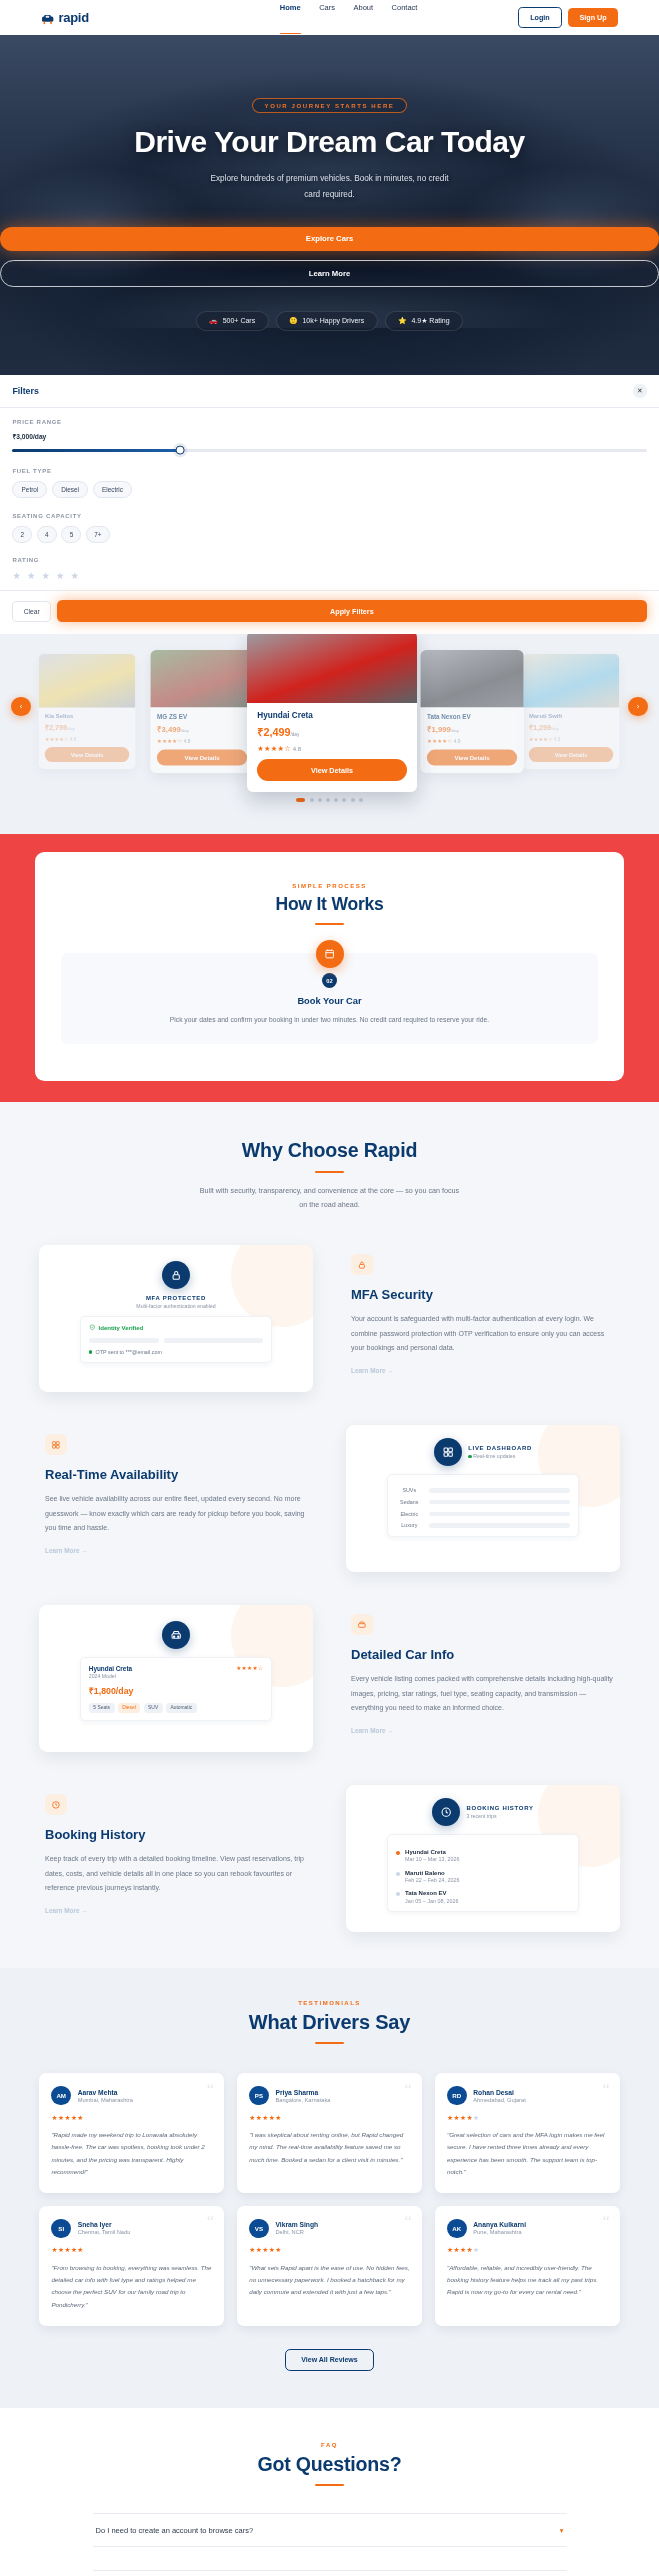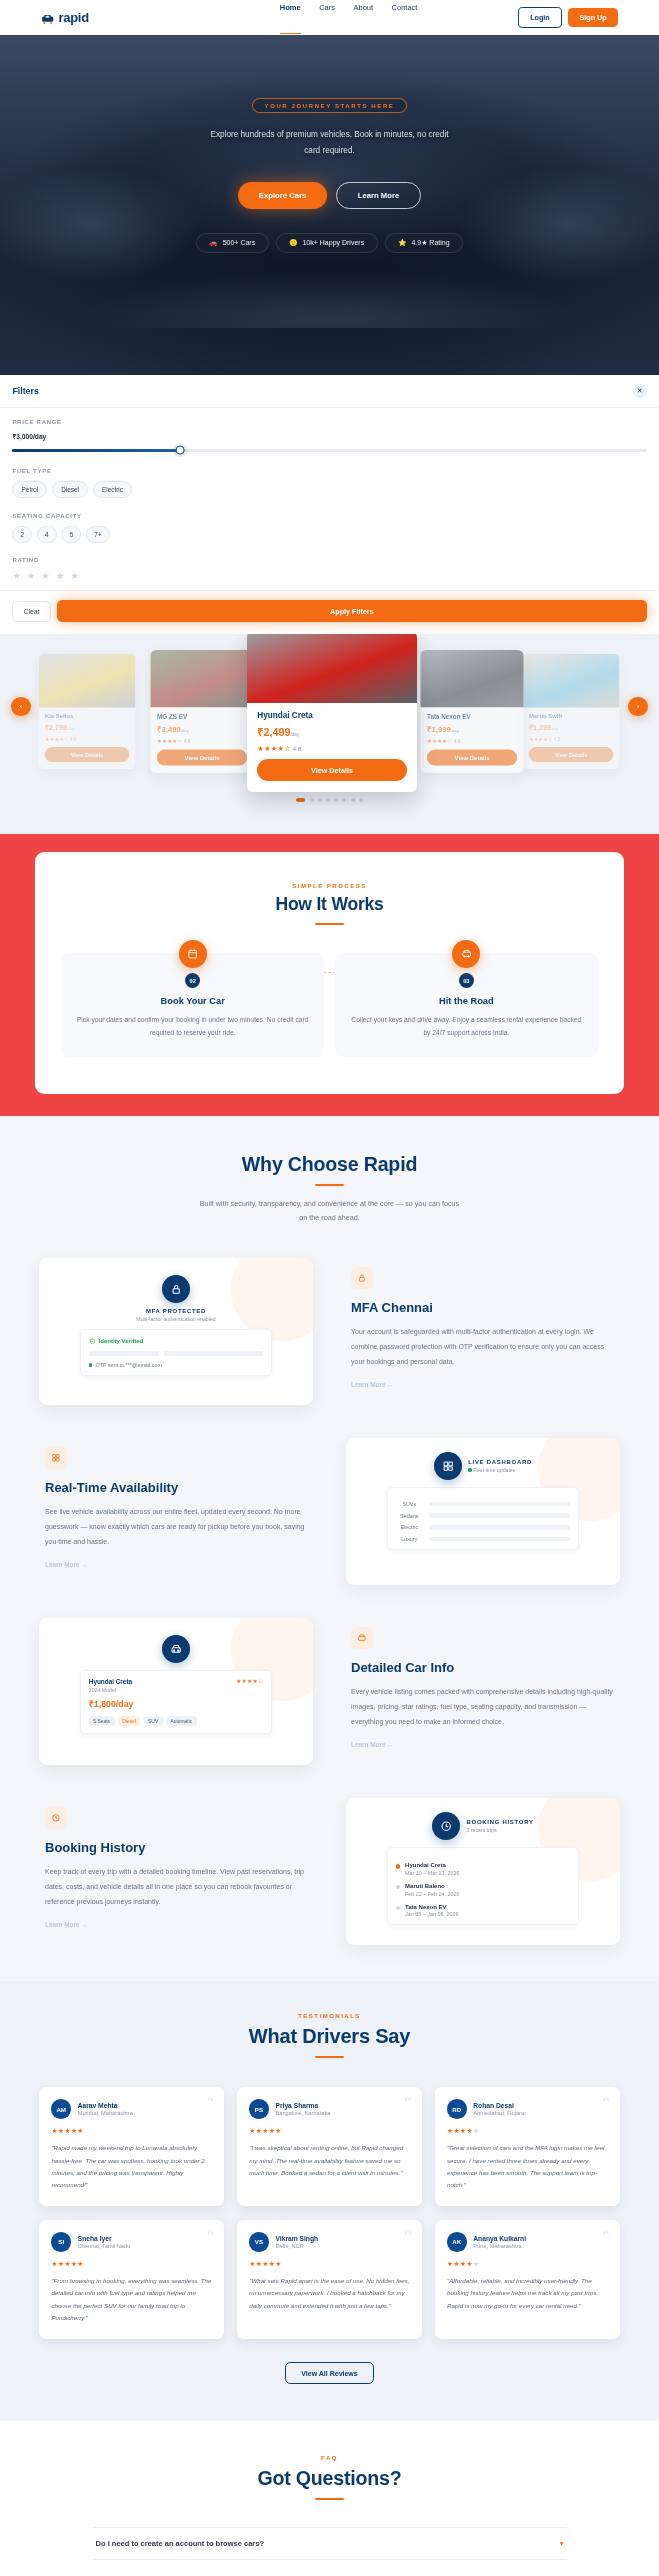--- a/index.html
+++ b/index.html
@@ -61,21 +61,21 @@
     letter-spacing: 1.6px; background: rgba(20,28,42,.35);
   }
   .hero-title {
     margin-top: 12.4px; font-size: 30px; line-height: 1.06; color: #fff; font-weight: 700;
     letter-spacing: -0.5px; text-shadow: 0 2.1px 11.3px rgba(0,0,0,.5);
   }
   .hero-sub {
     margin: 13.4px auto 0; width: 242px; font-size: 8.2px; line-height: 2.0;
     color: #dbe2ec; text-shadow: 0 1px 5.2px rgba(0,0,0,.6);
   }
-  .hero-cta { margin-top: 23px; display: flex; gap: 9.3px; justify-content: center; }
+  .hero-cta { margin-top: 23px; display: flex; gap: 9.3px; justify-content: flex-end; flex-direction: column; }
   .btn-explore {
     background:#f36b12; color:#fff; border:none; border-radius: 13.4px;
     padding: 7.7px 20.6px; font-size: 7.7px; font-weight: 700; cursor:pointer;
     box-shadow: 0 0 17.5px rgba(243,107,18,.55);
   }
   .btn-learn {
     background: transparent; color:#fff; border:0.8px solid rgba(255,255,255,.75);
     border-radius: 13.4px; padding: 7.7px 20.6px; font-size: 7.7px; font-weight: 700; cursor:pointer;
   }
   .hero-stats { margin-top: 24px; display:flex; gap: 7.2px; justify-content:center; }
@@ -285,21 +285,21 @@
   }
 
   
   .faq { background:#fff; padding: 34px 0 38px; }
   .faq-list { width: 474px; margin: 27px auto 0; }
   .faq-item {
     border-bottom: 0.5px solid #e8ecf2; padding: 11.3px 3.1px; display:flex;
     align-items:center; justify-content:space-between; cursor:pointer;
   }
   .faq-item:first-child { border-top: 0.5px solid #e8ecf2; }
-  .faq-q { font-size: 7.5px; font-weight:700; color:#2f3a4c; }
+  .faq-q { font-size: 7.5px; font-weight:400; color:#2f3a4c; }
   .faq-chev { color:#f36b12; font-size: 7.2px; }
   .f-link { display:block; font-size: 6.4px; color:#b9c8dc; text-decoration:none; margin-bottom: 8.8px; cursor:pointer; }
 </style>
 </head>
 <body>
 
 <div class="nav">
   <div class="brand">
     <span class="brand-logo">
       <svg width="13.4" height="11.3" viewBox="0 0 26 22">
@@ -321,20 +321,21 @@
   <div class="nav-right">
     <button class="btn-login">Login</button>
     <button class="btn-signup">Sign Up</button>
   </div>
 </div>
 
 <div class="hero">
   <div class="hero-car"></div>
   <div class="hero-inner">
     <div class="hero-badge">YOUR JOURNEY STARTS HERE</div>
+    <h1 class="hero-title">Drive Your Dream Car Today</h1>
     <p class="hero-sub">Explore hundreds of premium vehicles. Book in minutes, no credit card required.</p>
     <div class="hero-cta">
       <button class="btn-explore">Explore Cars</button>
       <button class="btn-learn">Learn More</button>
     </div>
     <div class="hero-stats">
       <div class="hero-stat">
         <span>🚗</span>
         <span>500+ Cars</span>
       </div>
@@ -475,33 +476,20 @@
               <rect x="4" y="5" width="16" height="16" rx="2"></rect>
               <line x1="4" y1="10" x2="20" y2="10"></line>
               <line x1="8" y1="3" x2="8" y2="6"></line>
               <line x1="16" y1="3" x2="16" y2="6"></line>
             </svg>
         </div>
         <div class="step-num">02</div>
         <div class="step-title">Book Your Car</div>
         <div class="step-desc">Pick your dates and confirm your booking in under two minutes. No credit card required to reserve your ride.</div>
       </div>
-      <div class="step">
-        <div class="step-icon">
-          <svg width="11.3" height="11.3" viewBox="0 0 24 24" fill="none" stroke="#fff" stroke-width="2">
-              <rect x="4" y="9" width="16" height="9" rx="2"></rect>
-              <path d="M6 9l2-4h8l2 4"></path>
-              <circle cx="8" cy="18" r="1.3" fill="#fff"></circle>
-              <circle cx="16" cy="18" r="1.3" fill="#fff"></circle>
-            </svg>
-        </div>
-        <div class="step-num">03</div>
-        <div class="step-title">Hit the Road</div>
-        <div class="step-desc">Collect your keys and drive away. Enjoy a seamless rental experience backed by 24/7 support across India.</div>
-      </div>
     </div>
   </div>
 </div>
 
 <div class="why">
   <div class="sec-title" style="font-size:19.6px">Why Choose Rapid</div>
   <div class="sec-rule"></div>
   <div class="sec-sub">Built with security, transparency, and convenience at the core — so you can focus on the road ahead.</div>
 
   <div class="feature-row">
@@ -536,21 +524,21 @@
         </div>
       </div>
     </div>
     <div class="f-text">
       <div class="f-icon-box">
         <svg width="9.8" height="9.8" viewBox="0 0 24 24" fill="none" stroke="#f36b12" stroke-width="2">
             <rect x="6" y="11" width="12" height="9" rx="2"></rect>
             <path d="M9 11V8a3 3 0 0 1 6 0v3"></path>
           </svg>
       </div>
-      <div class="f-title">MFA Chennai</div>
+      <div class="f-title">MFA Security</div>
       <div class="f-desc">Your account is safeguarded with multi-factor authentication at every login. We combine password protection with OTP verification to ensure only you can access your bookings and personal data.</div>
       <a class="f-link"><span>Learn More</span> →</a>
     </div>
   </div>
 
   <div class="feature-row rev">
     <div class="f-visual">
       <div class="vis-center">
         <div style="display:flex;align-items:center;gap:6.2px;justify-content:center">
           <div class="vis-circle" style="margin:0">

